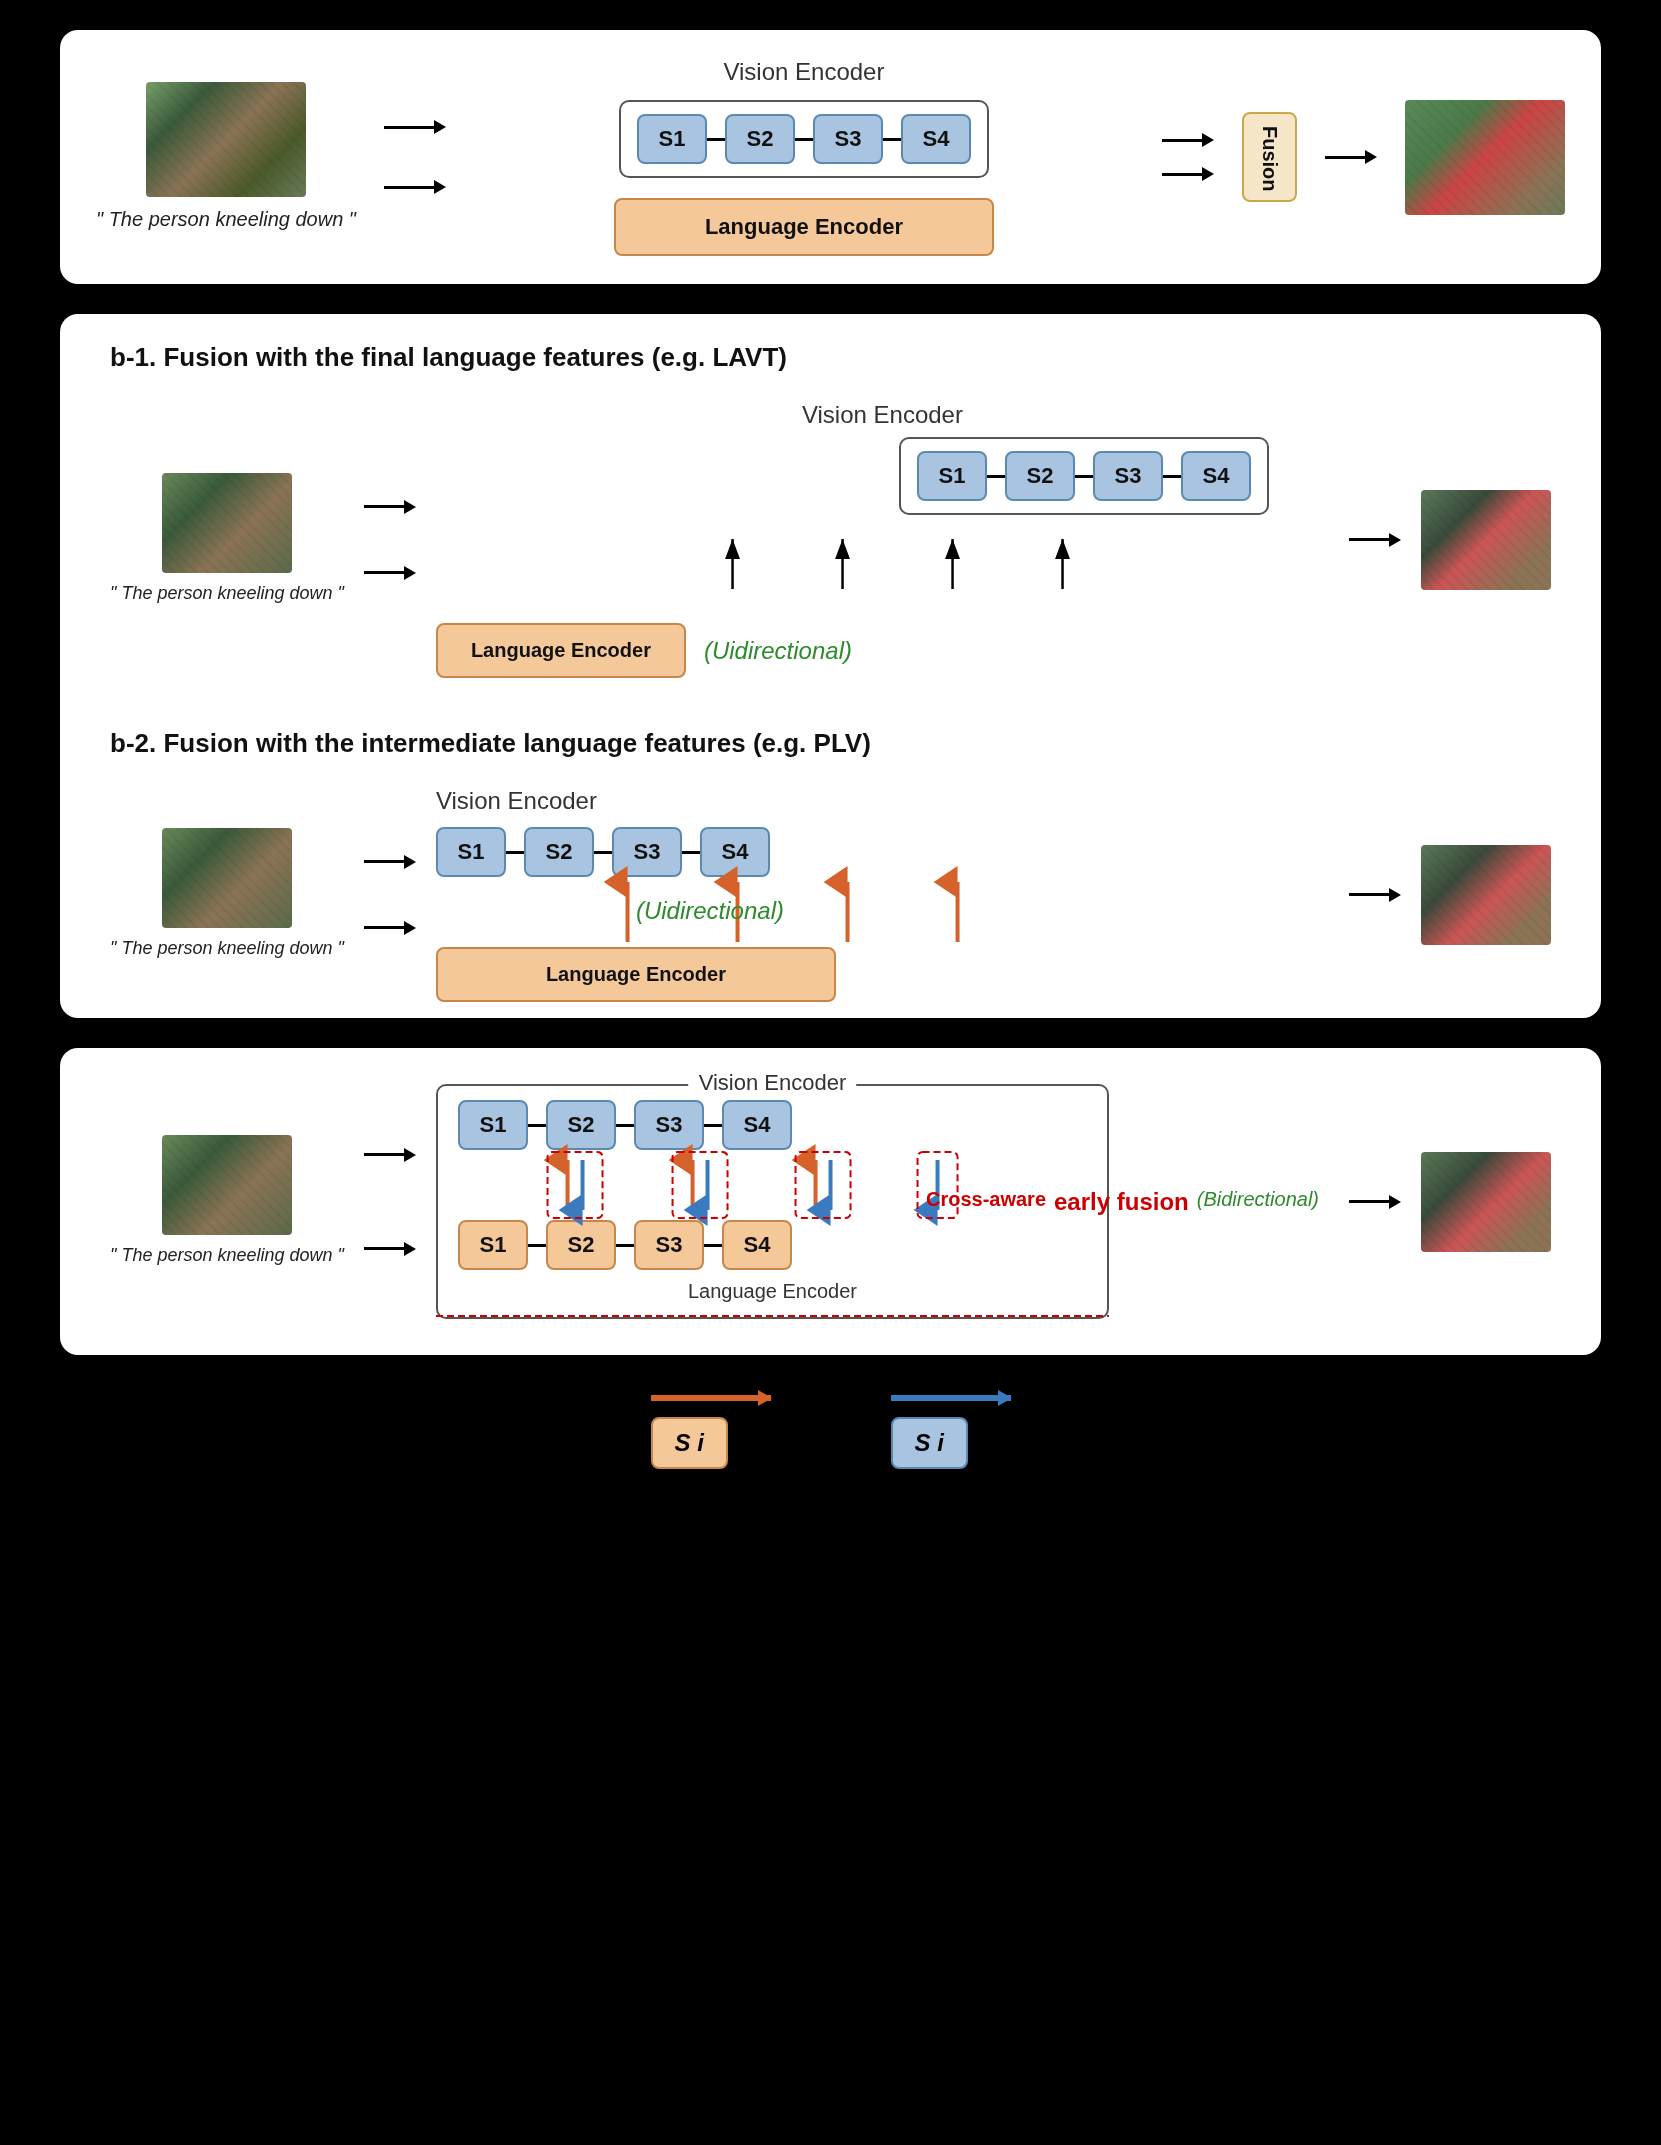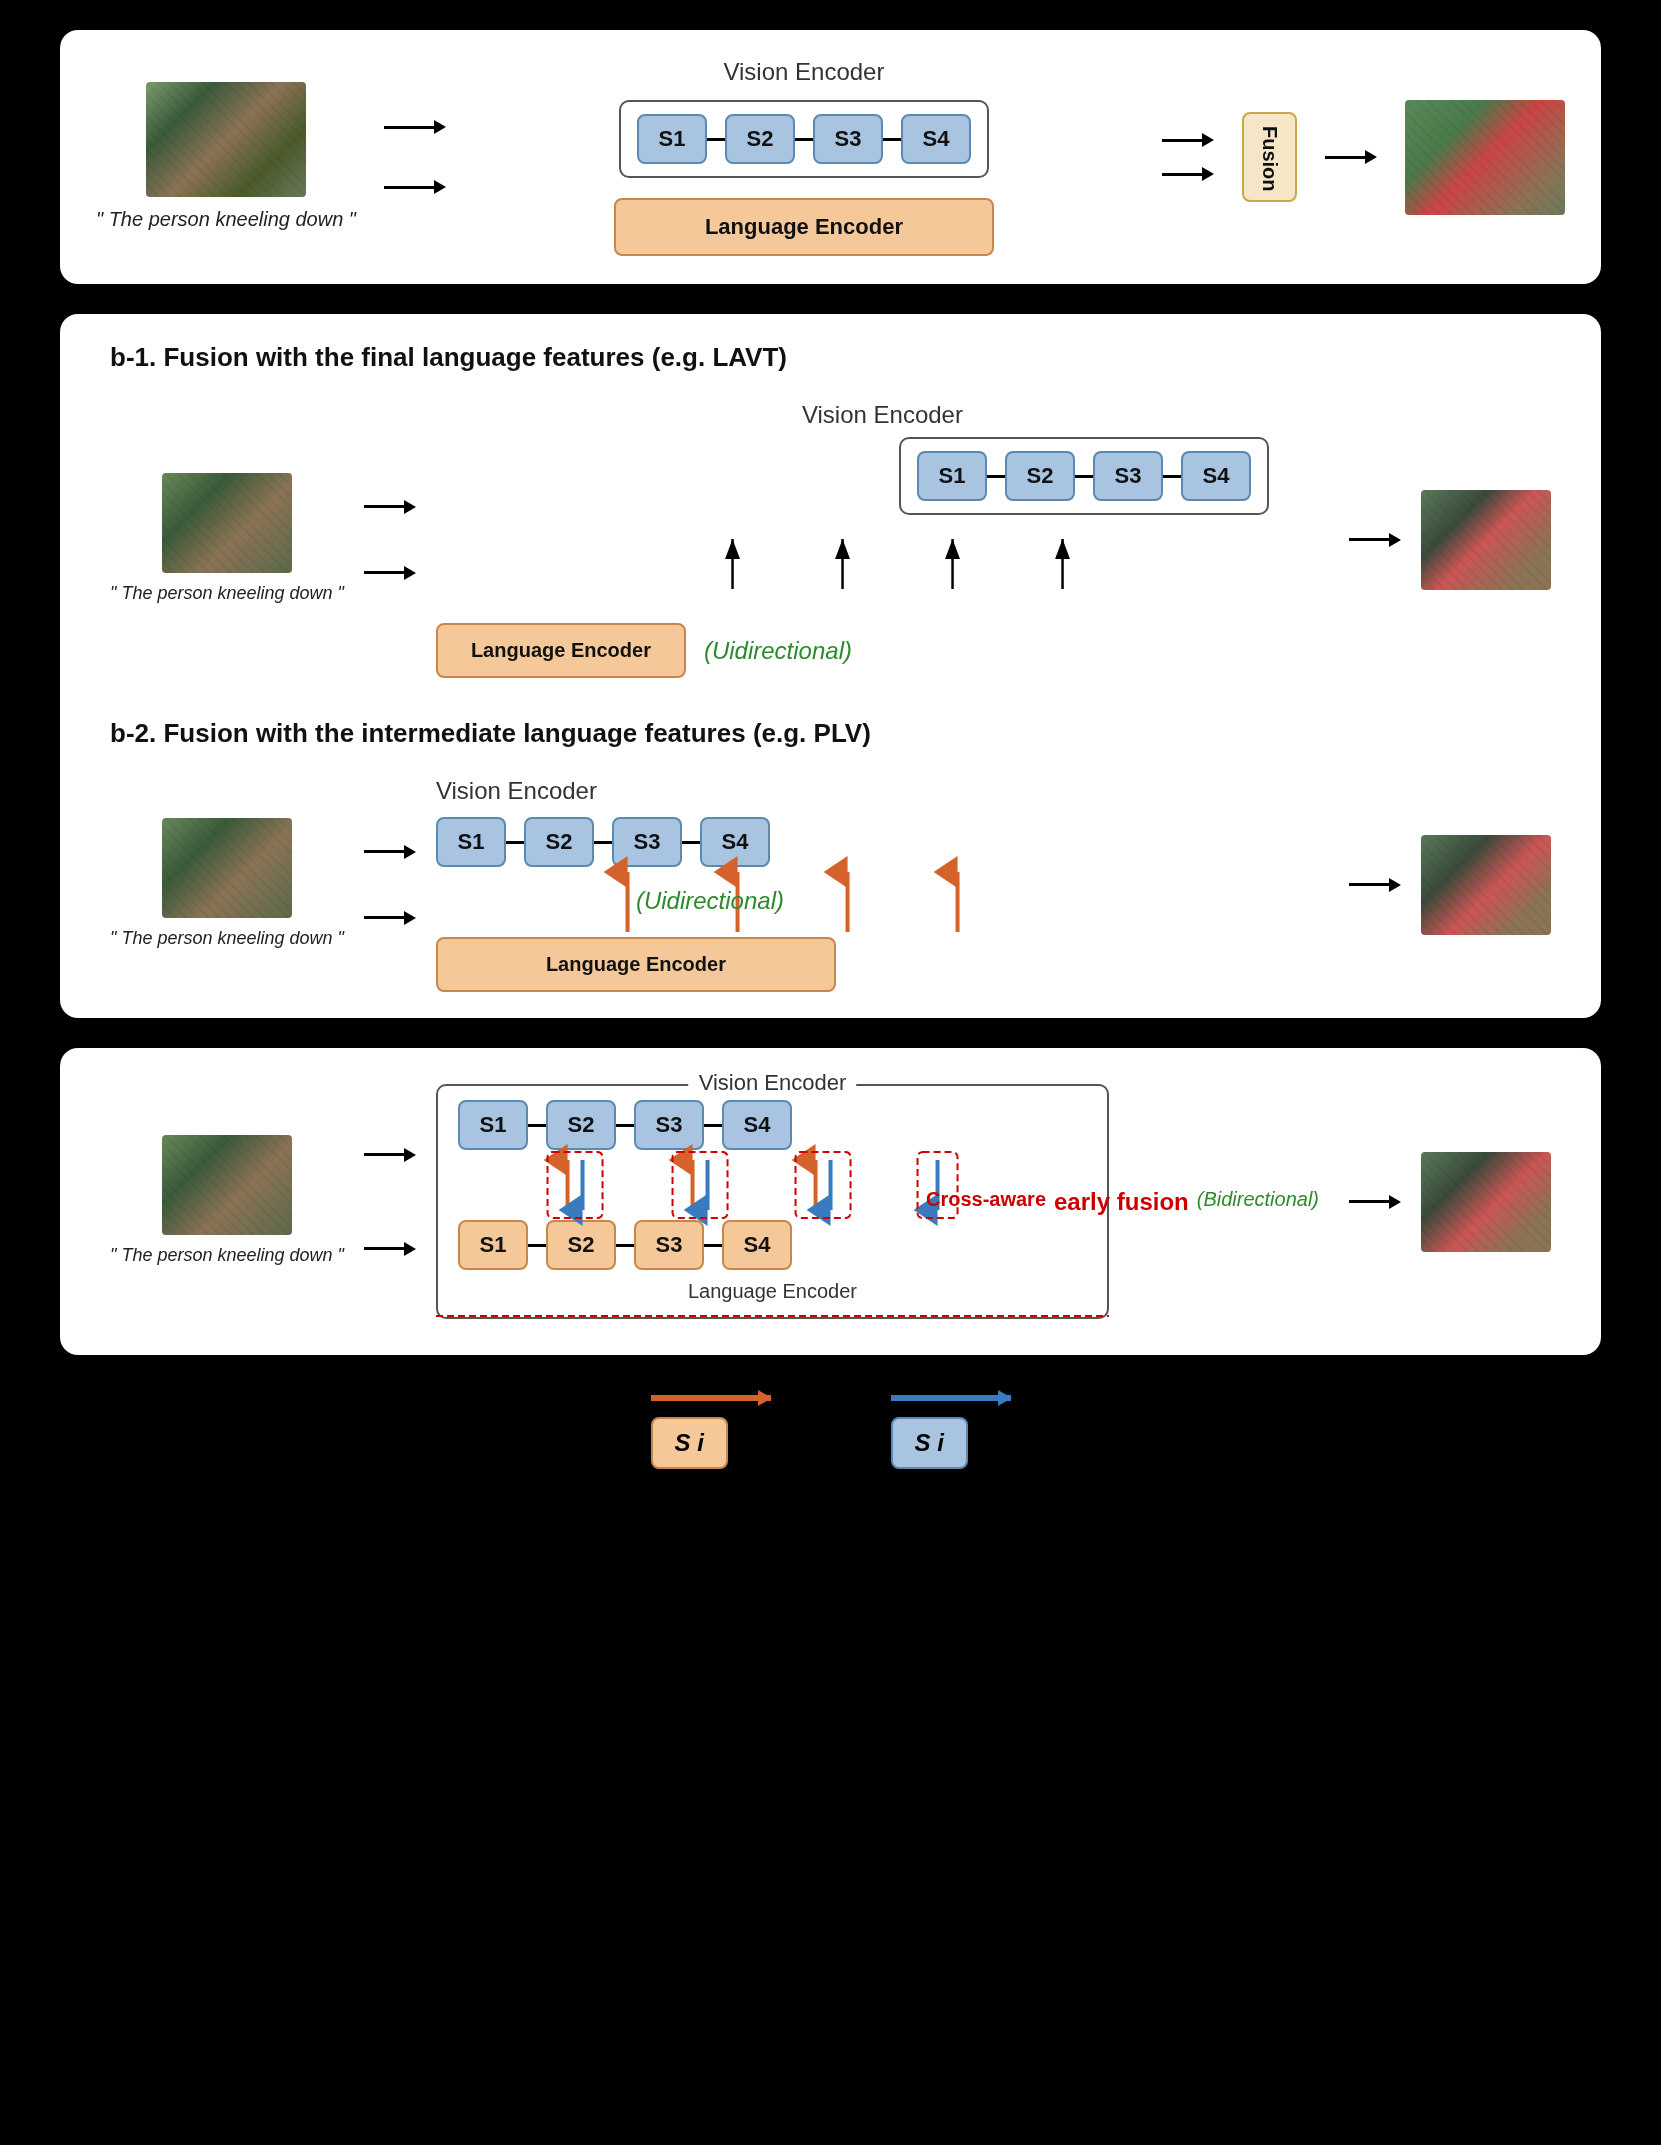--- a/index.html
+++ b/index.html
@@ -20,21 +20,21 @@
       border-radius: 18px;
       padding: 28px 36px;
       width: 100%;
       position: relative;
     }
 
     .panel-b {
       display: flex;
       flex-direction: column;
       gap: 40px;
-      padding: 28px 50px 26px;
+      padding: 28px 50px 16px;
     }
 
     
     .img-placeholder {
       width: 160px;
       height: 115px;
       border-radius: 4px;
       flex-shrink: 0;
       overflow: hidden;
       position: relative;
@@ -387,21 +387,21 @@
       </div>
 
       <div class="img-container">
         <div class="img-placeholder-sm">
           <div class="baseball-img" style="background: linear-gradient(135deg, #5a7a5a 0%, #3a4a3a 30%, #cc5555 50%, #8B7355 80%);"></div>
         </div>
       </div>
     </div>
   </div>
 
-  <div class="sub-section" style="">
+  <div class="sub-section" style="margin-top:10px;">
     <div class="section-label">b-2. Fusion with the intermediate language features (e.g. PLV)</div>
 
     <div style="display:flex; align-items:center; gap:20px; width:100%;">
 
       <div class="img-container">
         <div class="img-placeholder-sm">
           <div class="baseball-img" style="background: linear-gradient(135deg, #6a8a5a 0%, #3a5a3a 30%, #8B7355 60%, #5a6a4a 100%);"></div>
         </div>
         <div class="img-label" style="font-size:18px;">" The person kneeling down "</div>
       </div>

